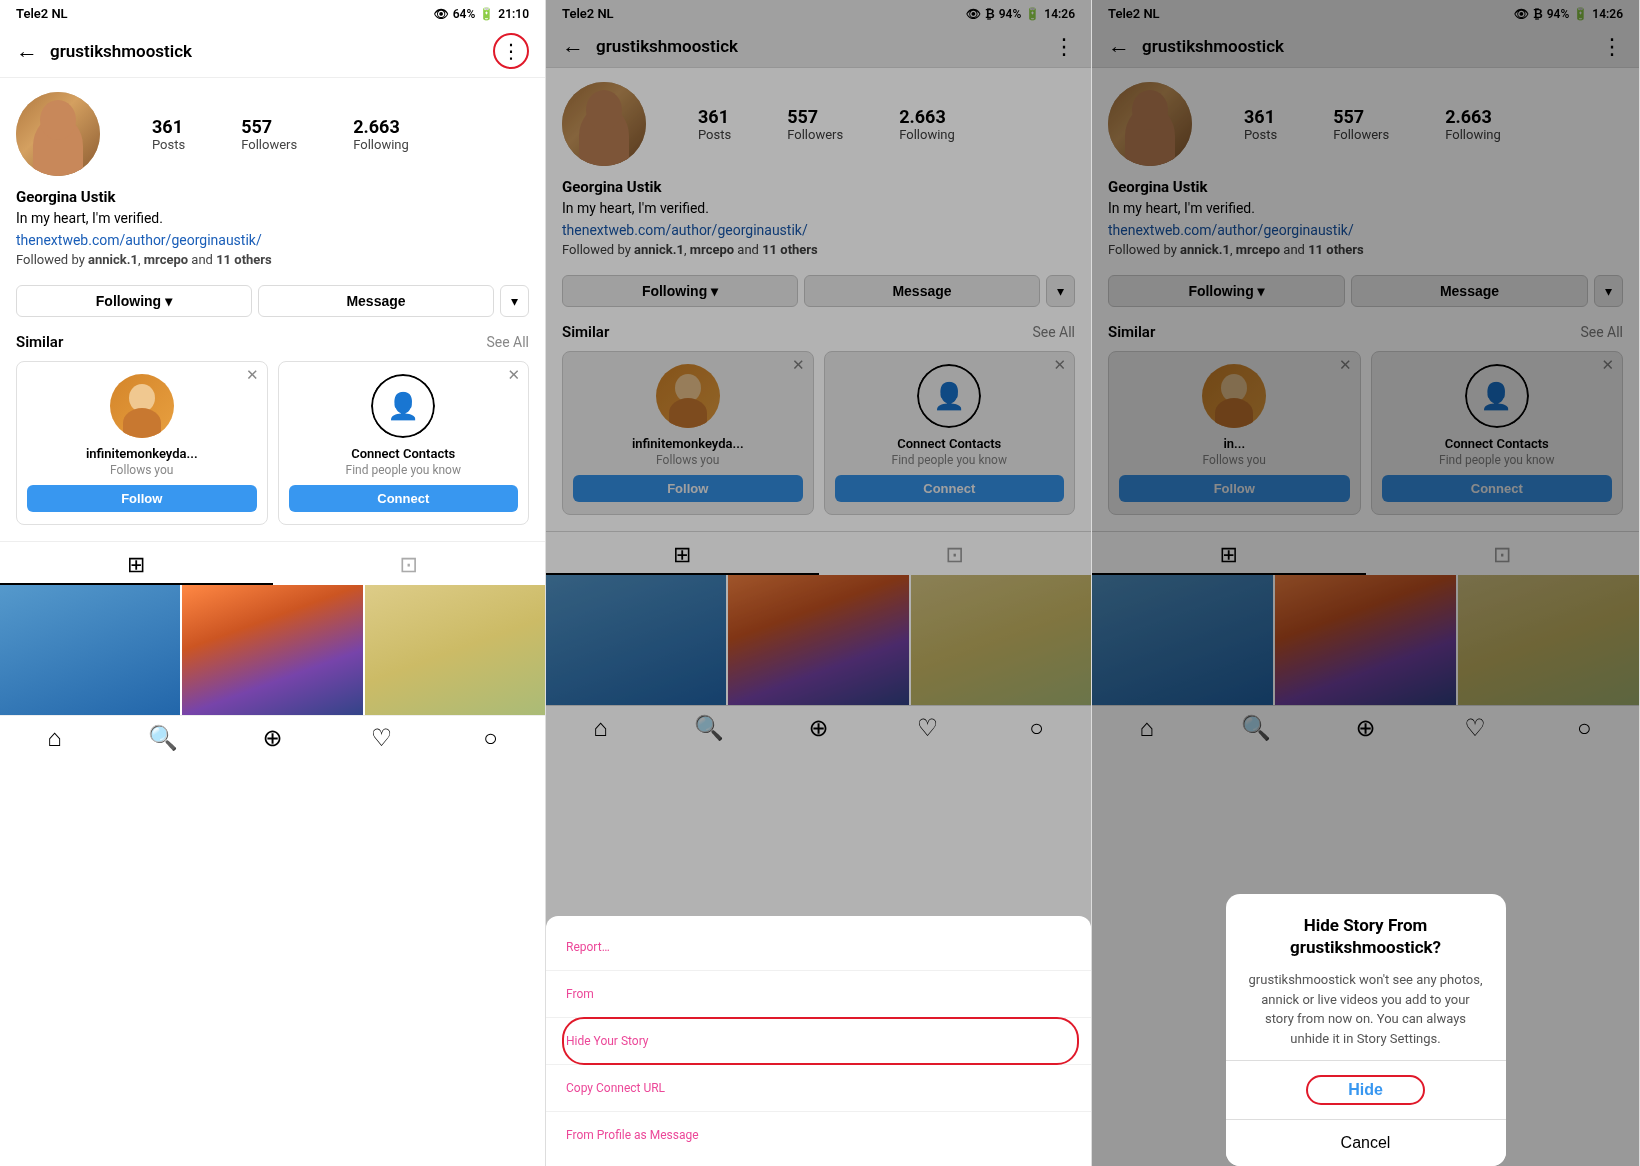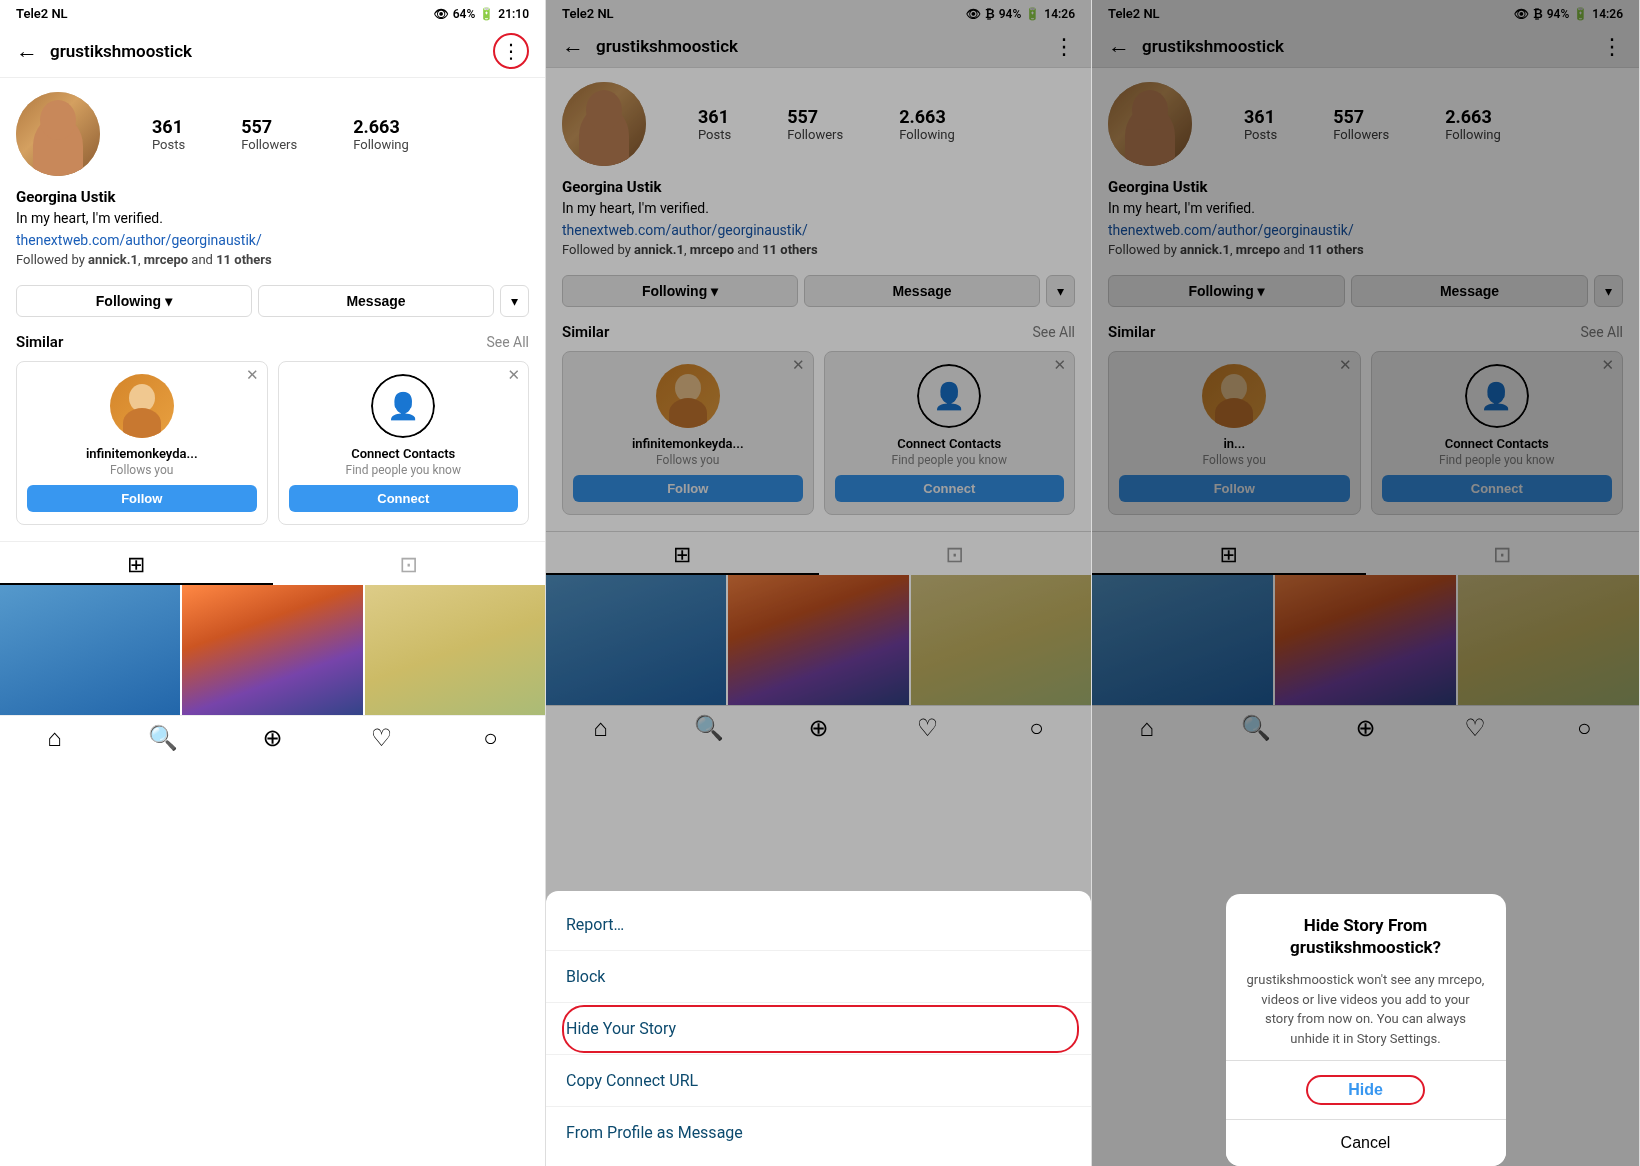--- a/index.html
+++ b/index.html
@@ -357,23 +357,23 @@
       align-items: flex-end;
     }
     .menu-sheet {
       background: #fff;
       width: 100%;
       border-radius: 12px 12px 0 0;
       padding: 8px 0;
     }
     .menu-item {
       padding: 16px 20px;
-      font-size: 16px;
-      cursor: pointer;
-      color: #0c4a6e;
+      font-size: 12px;
+      cursor: pointer;
+      color: #ec4899;
       border-bottom: 1px solid #f0f0f0;
       position: relative;
     }
     .menu-item:last-child { border-bottom: none; }
     .menu-item-circled::before {
       content: '';
       position: absolute;
       top: 50%; left: 16px;
       transform: translateY(-50%);
       width: calc(100% - 32px);
@@ -670,21 +670,21 @@
       </div>
       <div class="bottom-nav-item">
         <span class="bottom-nav-icon">○</span>
       </div>
     </div>
   </div>
 
   <div class="menu-overlay">
     <div class="menu-sheet">
       <div class="menu-item">Report…</div>
-      <div class="menu-item">Block</div>
+      <div class="menu-item">From</div>
       <div class="menu-item menu-item-circled">Hide Your Story</div>
       <div class="menu-item">Copy Connect URL</div>
       <div class="menu-item">From Profile as Message</div>
     </div>
   </div>
 </div>
 
 <div class="phone-panel" style="position:relative; width:548px;">
   <div class="bg-content">
 
@@ -792,21 +792,21 @@
       <div class="bottom-nav-item">
         <span class="bottom-nav-icon">○</span>
       </div>
     </div>
   </div>
 
   <div class="dialog-overlay">
     <div class="dialog">
       <div class="dialog-content">
         <div class="dialog-title">Hide Story From grustikshmoostick?</div>
-        <div class="dialog-body">grustikshmoostick won't see any mrcepo, videos or live videos you add to your story from now on. You can always unhide it in Story Settings.</div>
+        <div class="dialog-body">grustikshmoostick won't see any photos, annick or live videos you add to your story from now on. You can always unhide it in Story Settings.</div>
       </div>
       <div class="dialog-actions">
         <button class="dialog-btn">
           <span class="dialog-btn-circled-wrap">Hide</span>
         </button>
         <button class="dialog-btn">Cancel</button>
       </div>
     </div>
   </div>
 </div>

